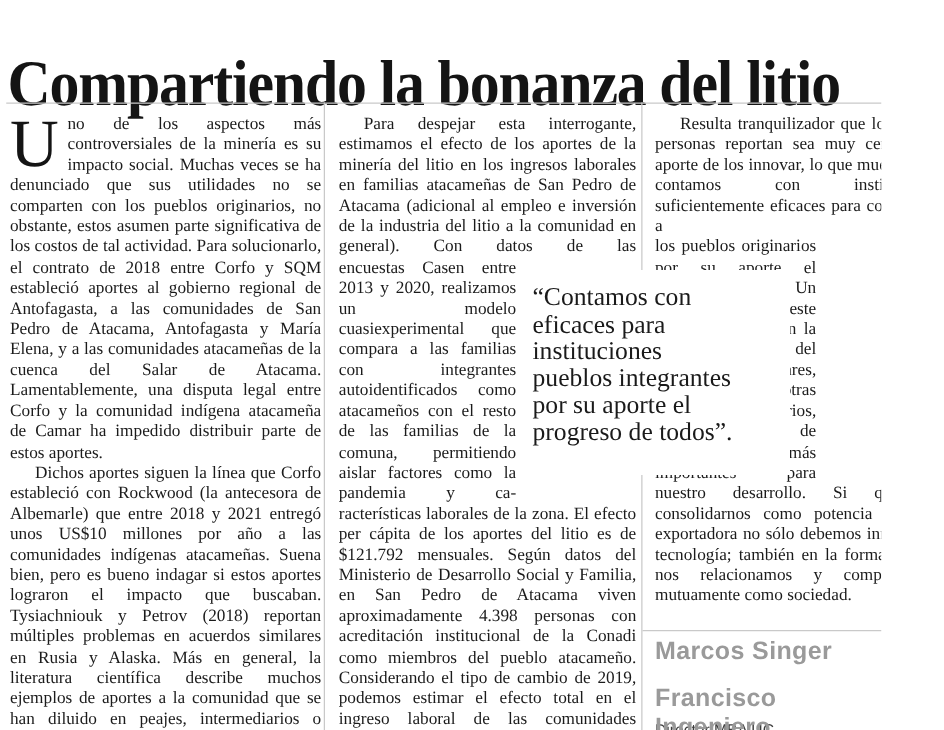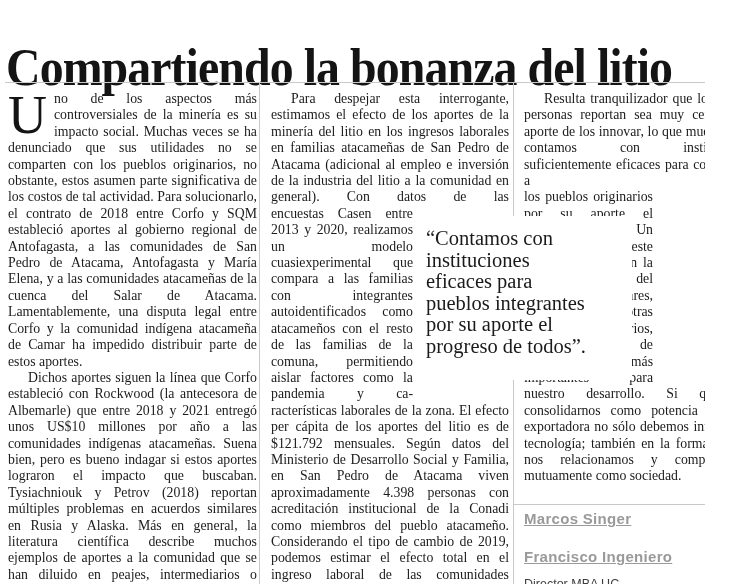--- a/index.html
+++ b/index.html
@@ -40,21 +40,21 @@
   .pull-quote{
     position:absolute;left:420px;top:216px;width:212px;height:164px;
     background:#ffffff;
     padding-top:12px;
     font-size:20.5px;line-height:21.5px;font-weight:400;color:#1a1a1a;
     padding-left:6px;box-sizing:border-box;
   }
   .pq-line{white-space:nowrap;}
   .author-rule{position:absolute;left:514px;top:504px;width:241px;height:1px;background:#c9c9c9;}
   .author{position:absolute;left:524px;font-family:"Liberation Sans", sans-serif;}
-  .author-name{font-size:15px;font-weight:700;color:#9a9a9a;letter-spacing:.3px;text-decoration:underline;}
+  .author-name{font-size:20px;font-weight:700;color:#9a9a9a;letter-spacing:.3px;}
   .author-role{font-size:12.5px;color:#3d3d3d;margin-top:48px;}
   .a1-name{top:510px;}
   .a1-role{top:529px;}
   .a2-name{top:548px;}
   .a2-role{top:567px;}
 </style>
 </head>
 <body>
 
 <div class="page">
@@ -77,22 +77,22 @@
   </div>
 
   <div class="col col-3">
     <p class="indent cont">Resulta tranquilizador que lo que las personas reportan sea muy cercano al aporte de los innovar, lo que muestra que contamos con instituciones suficientemente eficaces para compensar a</p>
     <p class="narrow-left cont">los pueblos originarios por su aporte el progreso de todos. Un mecanismo como este debería incluirse en la política nacional del litio para otros salares, y replicarse para otras industrias y territorios, y así abordar una de las barreras más importantes para</p>
     <p>nuestro desarrollo. Si queremos consolidarnos como potencia mundial exportadora no sólo debemos innovar en tecnología; también en la forma en que nos relacionamos y compensamos mutuamente como sociedad.</p>
   </div>
 
   <div class="pull-quote">
     <div class="pq-line">“Contamos con</div>
+    <div class="pq-line">eficaces para</div>
     <div class="pq-line">instituciones</div>
-    <div class="pq-line">eficaces para</div>
     <div class="pq-line">pueblos integrantes</div>
     <div class="pq-line">por su aporte el</div>
     <div class="pq-line">progreso de todos”.</div>
   </div>
 
   <div class="author-rule"></div>
   <div class="author author-name a1-name">Marcos Singer</div>
   <div class="author author-role a1-role">Director MBA UC</div>
   <div class="author author-name a2-name">Francisco Ingeniero</div>
   <div class="author author-role a2-role">Ingeniero comercial UC</div>

